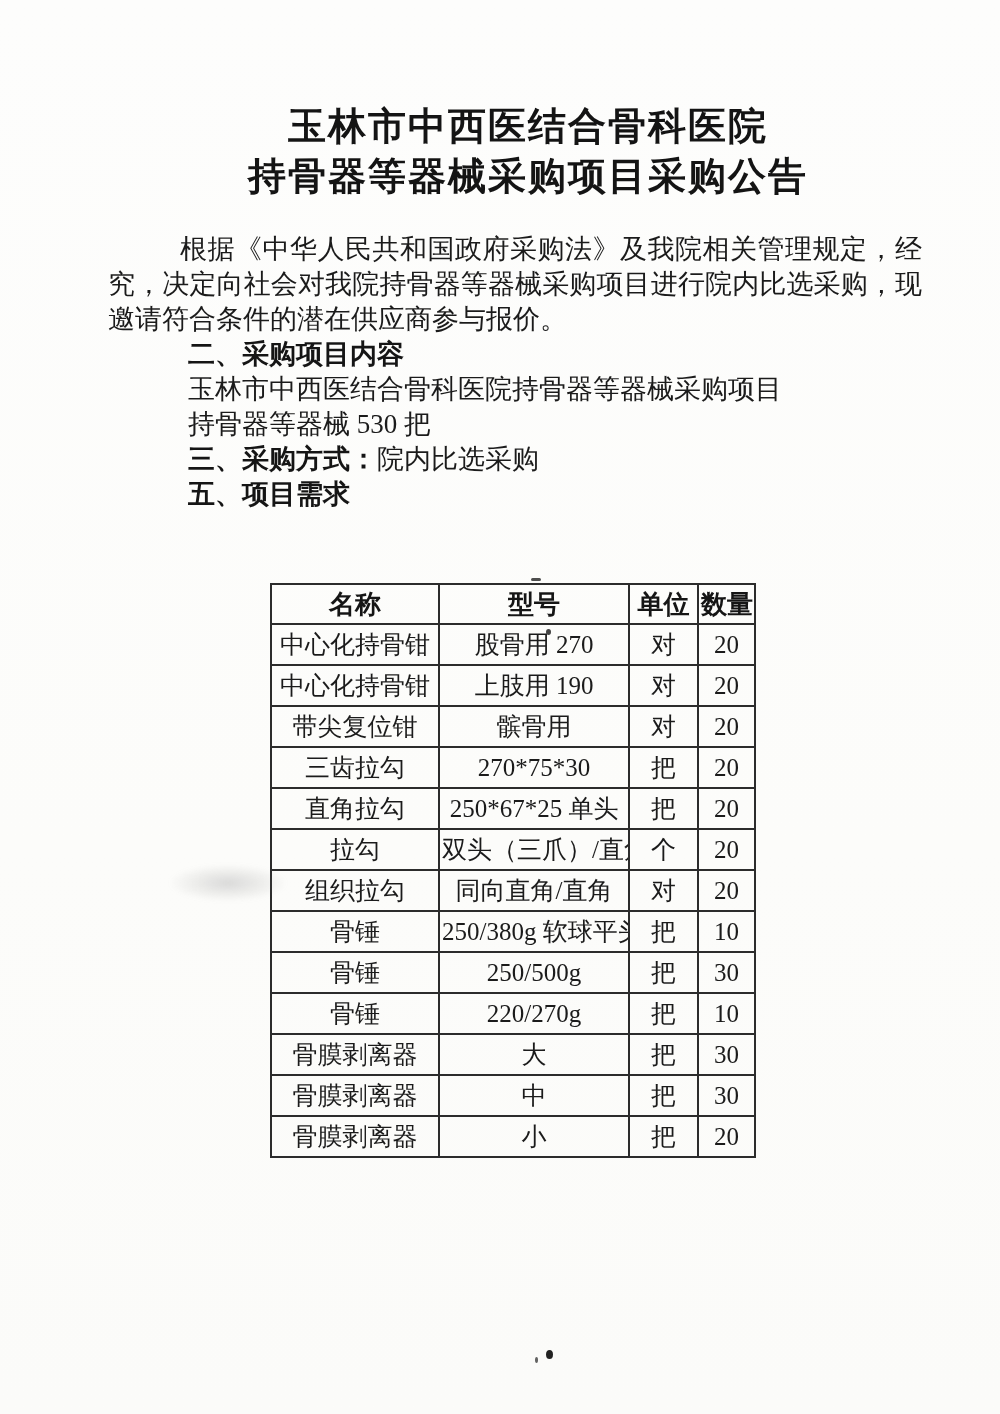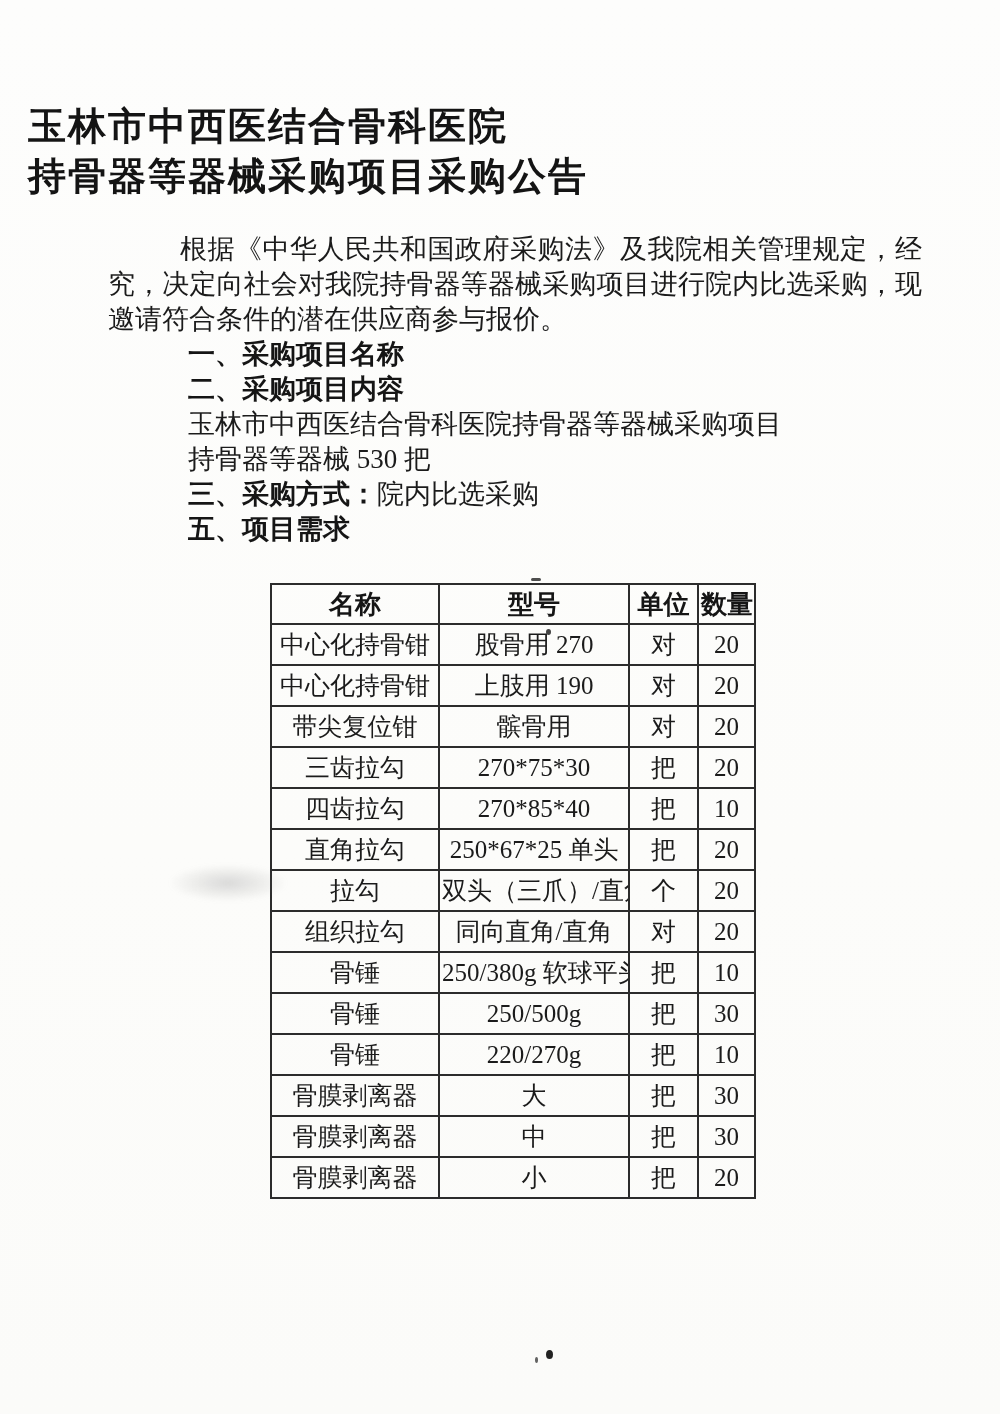--- a/index.html
+++ b/index.html
@@ -16,20 +16,21 @@
     overflow: hidden;
     font-family: "Liberation Serif", "DejaVu Serif", serif;
     color: #1c1c1c;
   }
   
   .title-block {
     position: absolute;
     top: 101px;
     left: 0;
     width: 100%;
+    text-align: center;
   }
   .title-line {
     position: relative;
     left: 28px;
     font-size: 38px;
     font-weight: bold;
     line-height: 50px;
     letter-spacing: 2px;
     color: #141414;
   }
@@ -126,23 +127,20 @@
   <div class="title-block">
     <div class="title-line">玉林市中西医结合骨科医院</div>
     <div class="title-line">持骨器等器械采购项目采购公告</div>
   </div>
 
   <div class="body-block">
     <div class="pline just indent">根据《中华人民共和国政府采购法》及我院相关管理规定，经研</div>
     <div class="pline just">究，决定向社会对我院持骨器等器械采购项目进行院内比选采购，现</div>
     <div class="pline">邀请符合条件的潜在供应商参与报价。</div>
 
-    <div class="lline">
-      <span class="b">一、采购项目名称</span><span></span>
-    </div>
     <div class="lline">
       <span class="b">二、采购项目内容</span><span></span>
     </div>
     <div class="lline">
       <span class="b"></span><span>玉林市中西医结合骨科医院持骨器等器械采购项目</span>
     </div>
     <div class="lline">
       <span class="b"></span><span>持骨器等器械 530 把</span>
     </div>
     <div class="lline">
@@ -187,26 +185,20 @@
           <td>对</td>
           <td>20</td>
         </tr>
         <tr>
           <td>三齿拉勾</td>
           <td>270*75*30</td>
           <td>把</td>
           <td>20</td>
         </tr>
         <tr>
-          <td>四齿拉勾</td>
-          <td>270*85*40</td>
-          <td>把</td>
-          <td>10</td>
-        </tr>
-        <tr>
           <td>直角拉勾</td>
           <td>250*67*25 单头</td>
           <td>把</td>
           <td>20</td>
         </tr>
         <tr>
           <td>拉勾</td>
           <td>双头（三爪）/直角</td>
           <td>个</td>
           <td>20</td>

